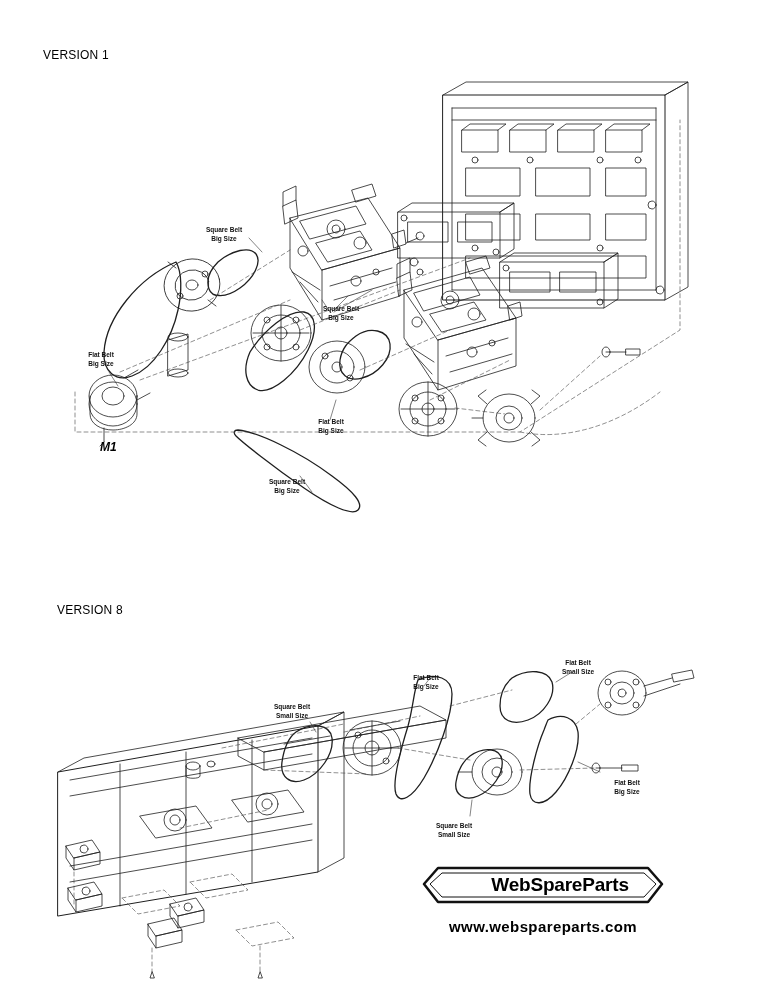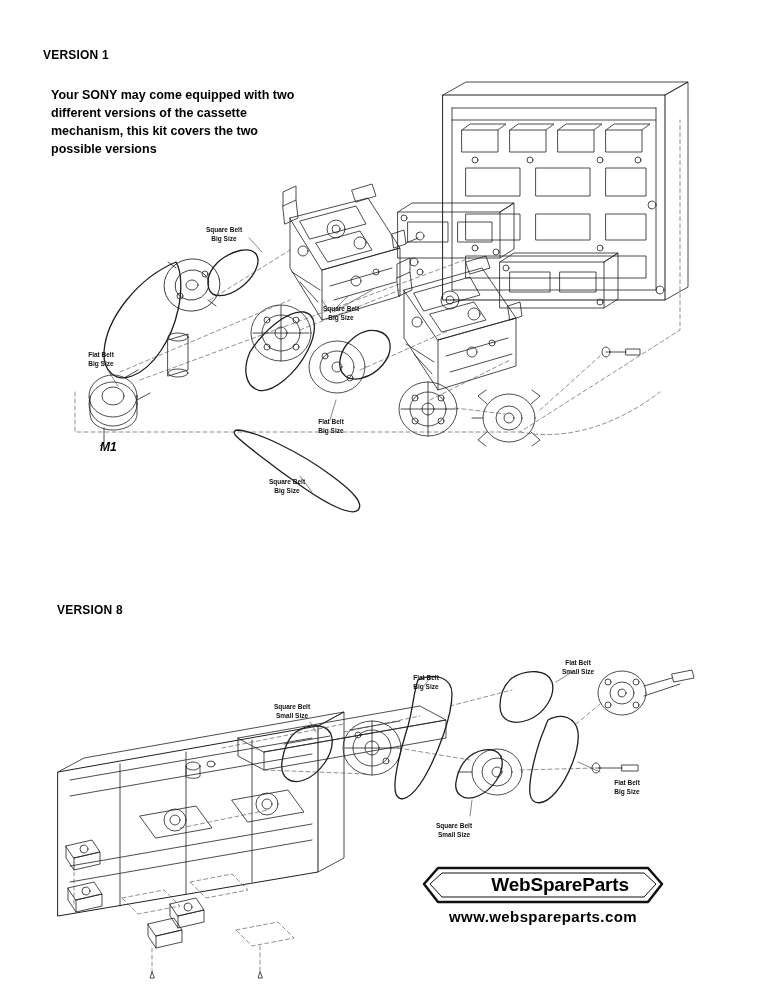--- a/index.html
+++ b/index.html
@@ -14,21 +14,21 @@
     background: #ffffff;
     overflow: hidden;
     font-family: "Liberation Sans", sans-serif;
     color: #000;
   }
   .abs { position: absolute; }
 
   
   .version-title {
     font-size: 12px;
-    font-weight: bold;
+    font-weight: normal;
     letter-spacing: 0.2px;
   }
   .intro {
     font-size: 12.5px;
     font-weight: bold;
     line-height: 1.45;
     width: 250px;
   }
   .callout {
     font-size: 6.5px;
@@ -49,35 +49,35 @@
 
   
   .brand-wrap {
     position: absolute;
     text-align: center;
   }
   .brand-url {
     font-size: 15px;
     font-weight: bold;
     letter-spacing: 0.4px;
+    margin-top: 10px;
   }
   .brand-logo-text {
     font-size: 19px;
     font-weight: bold;
     letter-spacing: -0.2px;
   }
 </style>
 </head>
 <body>
 
 <div id="page">
 
   <div class="abs version-title" style="left:43px; top:48px;">VERSION 1</div>
 
-  <div class="abs intro" style="left:51px; top:86px;">Your SONY may come equipped with two different versions of the cassette mechanism, this kit covers the two possible versions</div>
 
   <div class="drawing" style="left:0; top:0;">
     <svg width="759" height="560" viewBox="0 0 759 560" xmlns="http://www.w3.org/2000/svg">
       <g fill="none" stroke="#1f1f1f" stroke-width="0.8" stroke-linejoin="round" stroke-linecap="round">
 
         <path d="M443,95 L665,95 L665,300 L443,300 Z" stroke-width="1" fill="#ffffff"></path>
         <path d="M443,95 L466,82 L688,82 L665,95"></path>
         <path d="M665,95 L688,82 L688,287 L665,300"></path>
 
         <path d="M452,108 L656,108"></path>

